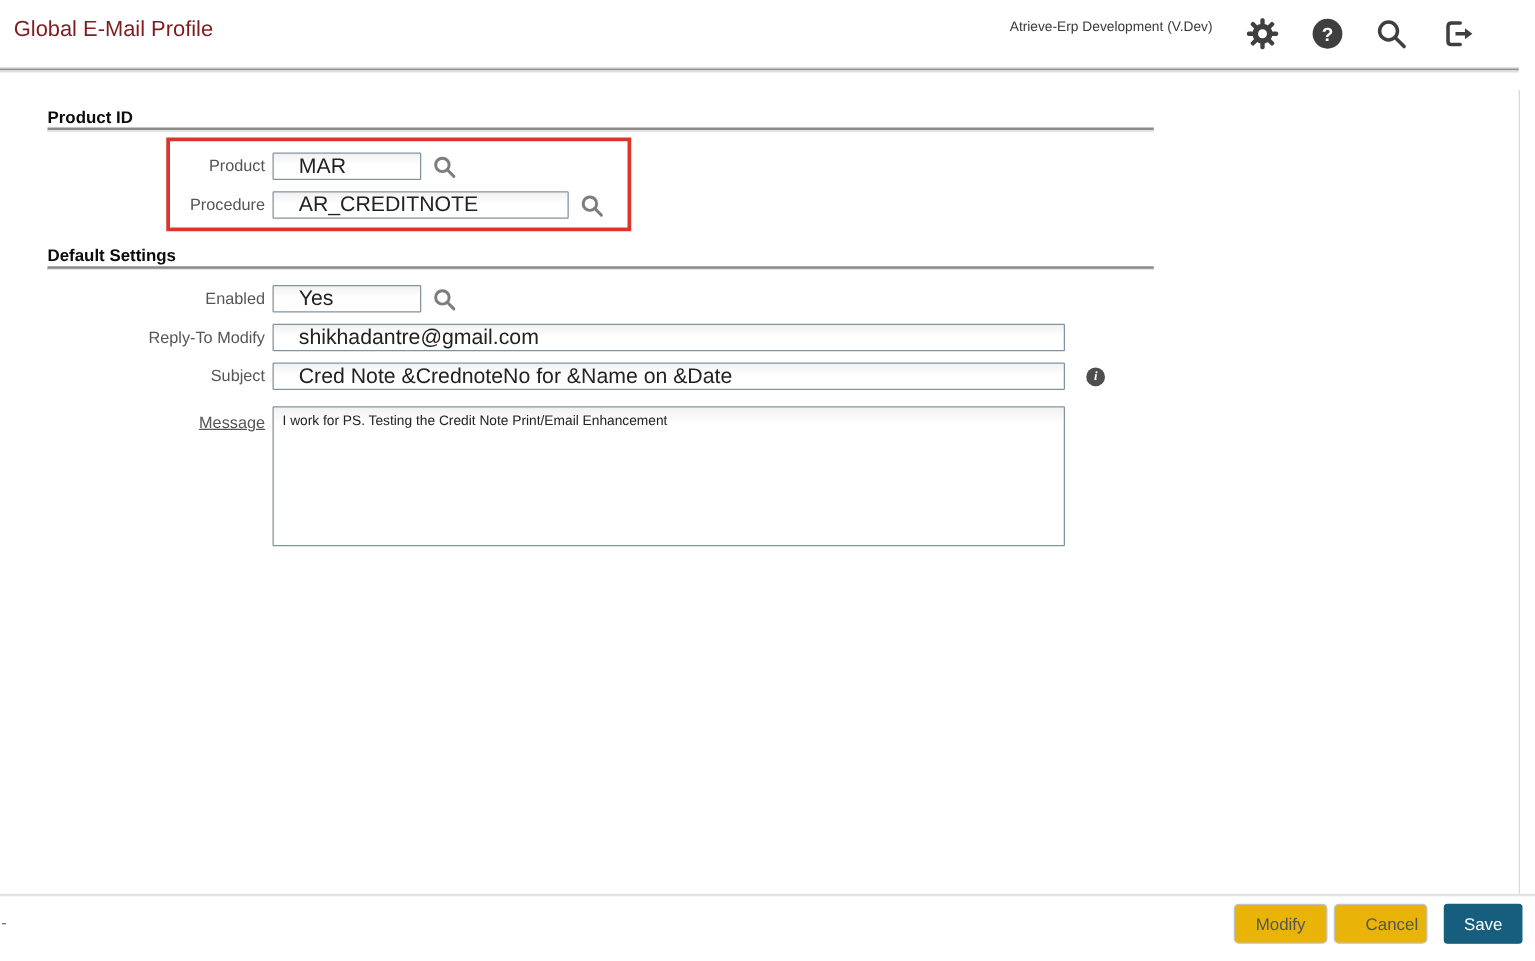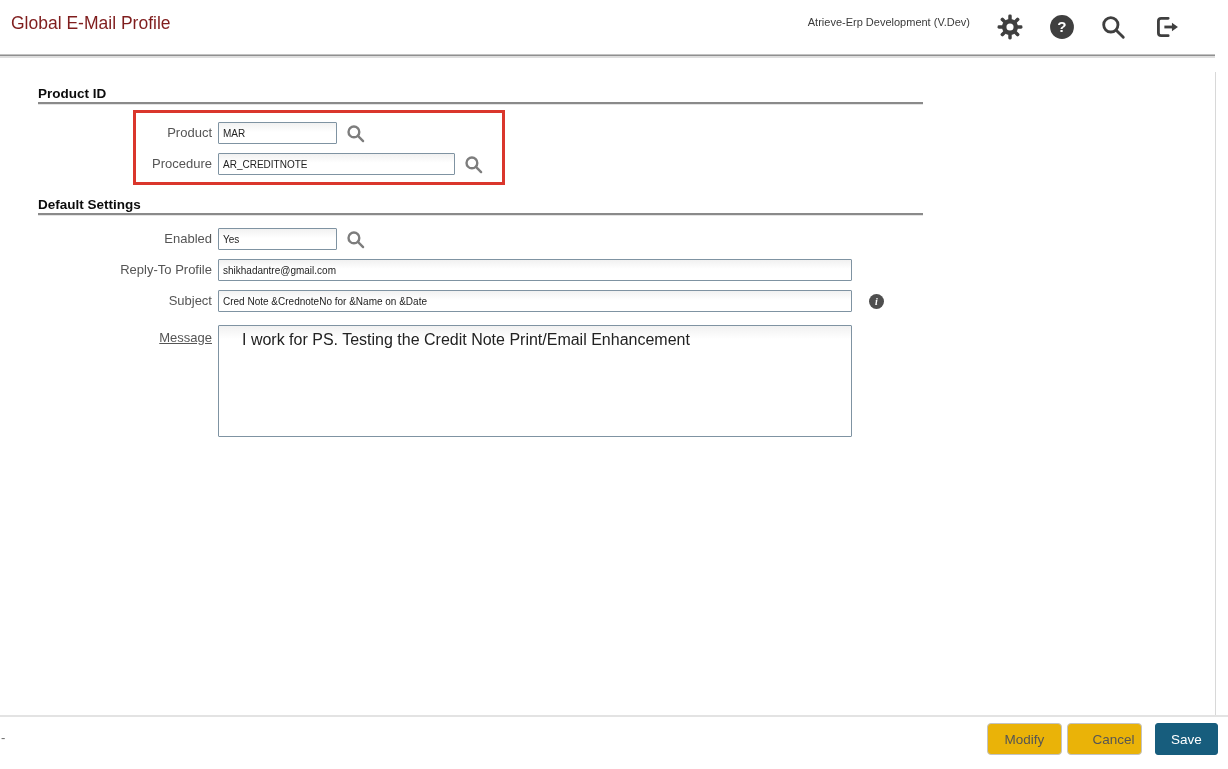--- a/index.html
+++ b/index.html
@@ -27,29 +27,29 @@
 
   
   .flabel{
     position:absolute;left:20px;width:192px;text-align:right;
     font-size:13px;color:#555;line-height:22px;white-space:nowrap;
   }
   .finput{
     position:absolute;box-sizing:border-box;height:22px;
     border:1px solid #7f93a2;border-radius:1px;
     background:linear-gradient(to bottom,#f1f1f1 0,#ffffff 45%);
-    font-family:"Liberation Sans",sans-serif;font-size:10px;color:#222;
-    padding:0 4px;outline:none;
+    font-family:"Liberation Sans",sans-serif;font-size:17px;color:#222;
+    padding:0 20px;outline:none;
   }
   .ftextarea{
     position:absolute;box-sizing:border-box;resize:none;
     border:1px solid #7f93a2;border-radius:1px;
     background:linear-gradient(to bottom,#f1f1f1 0,#ffffff 12%);
-    font-family:"Liberation Sans",sans-serif;font-size:16px;color:#222;
-    padding:5px 23px;outline:none;overflow:hidden;
+    font-family:"Liberation Sans",sans-serif;font-size:11px;color:#222;
+    padding:5px 7px;outline:none;overflow:hidden;
   }
   .lookup{position:absolute;width:19px;height:19px;cursor:pointer;}
   .annotation-box{
     position:absolute;left:133px;top:110px;width:372px;height:75px;
     border:3px solid #da362c;box-sizing:border-box;pointer-events:none;
   }
   .info-icon{
     position:absolute;left:869px;top:294px;width:15px;height:15px;border-radius:50%;
     background:#4e4e4e;color:#fff;font-size:10px;font-weight:bold;
     display:flex;align-items:center;justify-content:center;cursor:pointer;
@@ -141,21 +141,21 @@
 
 <div class="flabel" style="top:228px;">Enabled</div>
 <input class="finput" style="left: 218px; top: 228px; width: 119px;" type="text" value="Yes">
 <div class="lookup" style="left:346px;top:230px;">
   <svg width="19" height="19" viewBox="0 0 24 24" fill="none" stroke="#7d7d7d" stroke-width="3" stroke-linecap="round">
     <circle cx="10" cy="10" r="6.8"></circle>
     <line x1="15.4" y1="15.4" x2="21.6" y2="21.6"></line>
   </svg>
 </div>
 
-<div class="flabel" style="top:259px;">Reply-To Profile</div>
+<div class="flabel" style="top:259px;">Reply-To Modify</div>
 <input class="finput" style="left: 218px; top: 259px; width: 634px;" type="text" value="shikhadantre@gmail.com">
 
 <div class="flabel" style="top:290px;">Subject</div>
 <input class="finput" style="left: 218px; top: 290px; width: 634px;" type="text" value="Cred Note &amp;CrednoteNo for &amp;Name on &amp;Date">
 <div class="info-icon">i</div>
 
 <div class="flabel" style="top:327px;text-decoration:underline;">Message</div>
 <textarea class="ftextarea" style="left: 218px; top: 325px; width: 634px; height: 112px;">I work for PS. Testing the Credit Note Print/Email Enhancement</textarea>
 
 <div class="footer-divider"></div>

